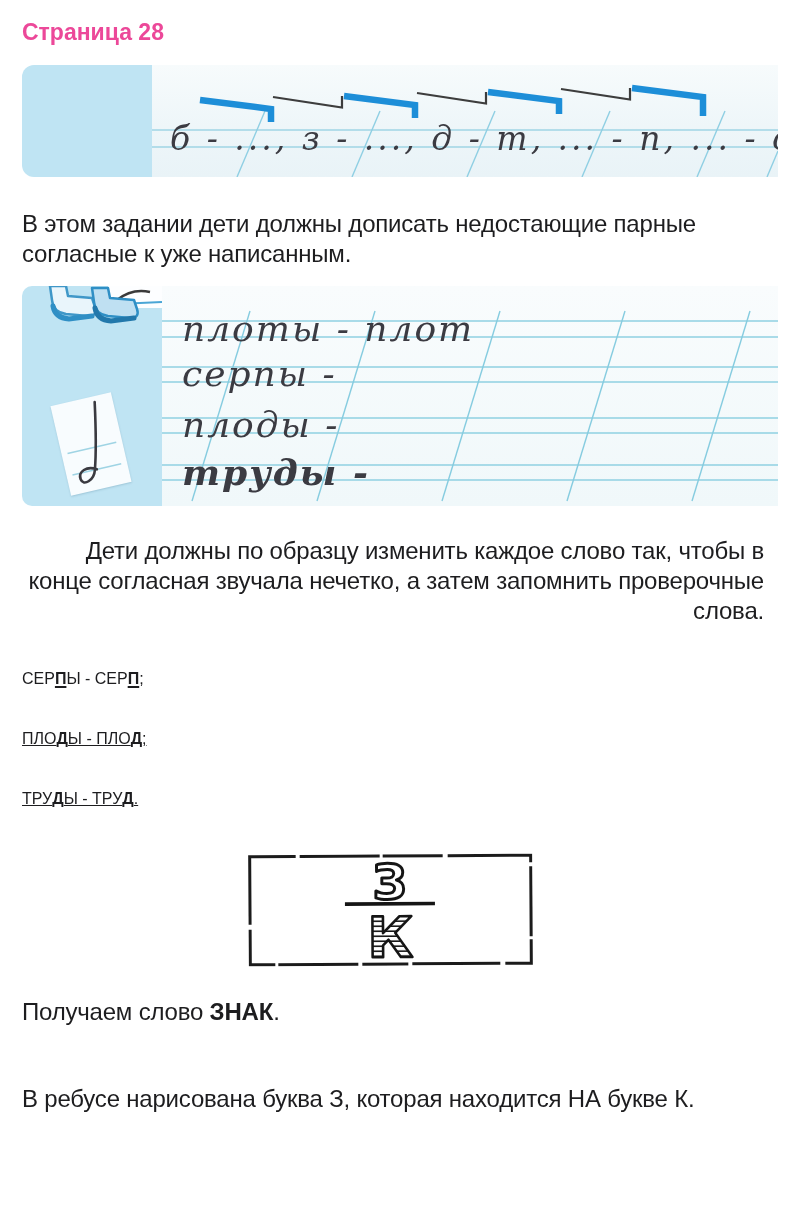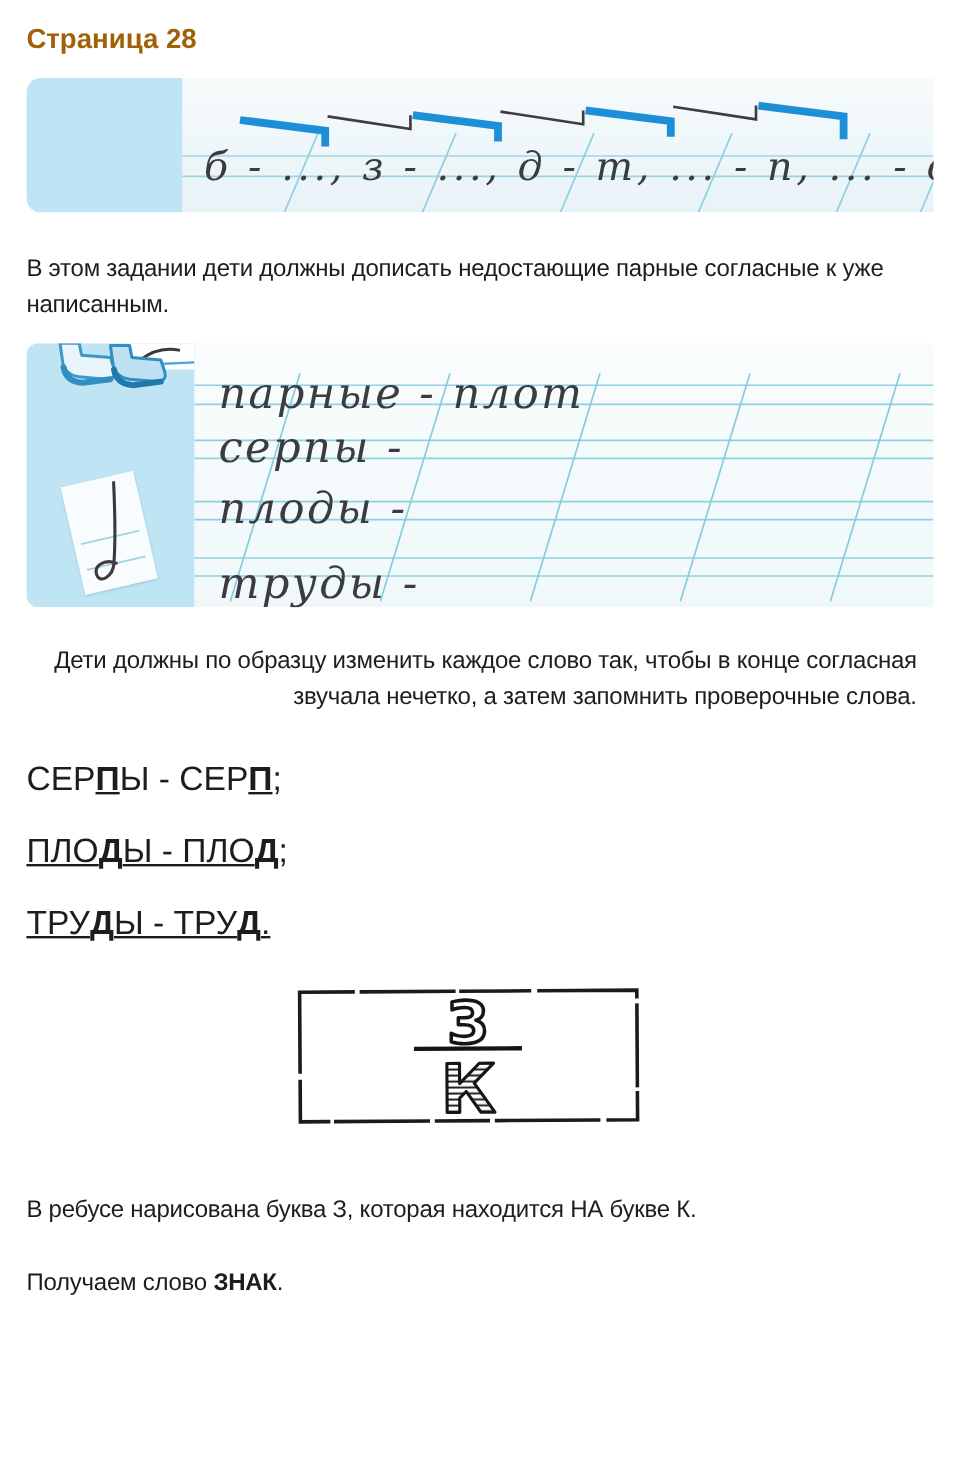--- a/index.html
+++ b/index.html
@@ -1,19 +1,19 @@
 <!DOCTYPE html>
 <html><head>
 <meta charset="utf-8">
 <style>
   html,body{margin:0;padding:0;background:#ffffff;}
   body{width:800px;font-family:"Liberation Sans",sans-serif;color:#1d1d1f;}
   .page{padding:0 22px 20px 22px;width:756px;}
 
-  .page-title{font-size:23px;line-height:27px;font-weight:700;margin:19px 0 0 0;color:#a16207;}
+  .page-title{font-size:23px;line-height:27px;font-weight:700;margin:19px 0 0 0;color:#ec4899;}
 
   
   .strip{position:relative;width:756px;overflow:hidden;}
   .strip1{height:112px;margin-top:19px;}
   .strip2{height:220px;margin-top:17px;}
   .paper{position:absolute;top:0;bottom:0;right:0;background:linear-gradient(180deg,#f7fbfc 0%,#eef6f9 55%,#e9f3f7 100%);}
   .strip1 .paper{left:130px;}
   .strip2 .paper{left:140px;background:linear-gradient(180deg,#f9fcfd,#f0f8fa);}
   .panel{position:absolute;left:0;top:0;bottom:0;background:#bfe4f3;border-radius:12px 0 0 12px;}
   .strip1 .panel{width:130px;}
@@ -21,25 +21,25 @@
   .overlay{position:absolute;left:0;top:0;}
   .hw{position:absolute;font-family:"DejaVu Serif",serif;font-style:italic;color:#3b3b42;white-space:nowrap;}
   .hw1{left:148px;top:54px;font-size:33px;letter-spacing:3px;}
   .hw-row{left:160px;font-size:36px;letter-spacing:2px;}
 
   
   .card{position:absolute;left:38px;top:112px;width:62px;height:92px;background:#f8fcfe;
         transform:rotate(-13deg);box-shadow:0 1px 2px rgba(60,110,140,.25);}
 
   
-  .body-p{font-size:20px;line-height:30px;letter-spacing:-0.2px;margin:0;width:742px;}
+  .body-p{font-size:24px;line-height:30px;letter-spacing:-0.2px;margin:0;width:742px;}
   .p-intro{margin-top:32px;}
   .p-answer{margin-top:36px;font-weight:700;}
   .p-expl{margin-top:30px;text-align:right;}
-  .pair{font-size:28px;line-height:30px;margin:0;}
+  .pair{font-size:16px;line-height:30px;margin:0;}
   .pair-1{margin-top:38px;}
   .pair-2,.pair-3{margin-top:30px;text-decoration:underline;}
   .ku{font-weight:700;text-decoration:underline;text-underline-offset:2px;text-decoration-thickness:2px;}
   .kb{font-weight:700;}
   .p-rebus-h{margin-top:33px;font-weight:700;}
   .p-rebus-expl{margin-top:57px;}
   .p-concl{margin-top:31px;}
   .p-concl b{font-weight:700;}
 
   
@@ -125,24 +125,24 @@
       </g>
       <g stroke="#86cce0" stroke-width="1.4">
         <line x1="170" y1="215" x2="228" y2="25"></line>
         <line x1="295" y1="215" x2="353" y2="25"></line>
         <line x1="420" y1="215" x2="478" y2="25"></line>
         <line x1="545" y1="215" x2="603" y2="25"></line>
         <line x1="670" y1="215" x2="728" y2="25"></line>
       </g>
     </svg>
 
-    <div class="hw hw-row" style="top:22px;">парные - плот</div>
+    <div class="hw hw-row" style="top:22px;">плоты - плот</div>
     <div class="hw hw-row" style="top:118px;">плоды -</div>
     <div class="hw hw-row" style="top:67px;">серпы -</div>
-    <div class="hw hw-row" style="top:180px;">труды -</div>
+    <div class="hw hw-row" style="top:165px;font-weight:bold;">труды -</div>
   </div>
 
   <p class="body-p p-expl">Дети должны по образцу изменить каждое слово так, чтобы в конце согласная звучала нечетко, а затем запомнить проверочные слова.</p>
 
   <p class="pair pair-1"><span>СЕР</span><span class="ku">П</span><span>Ы - СЕР</span><span class="ku">П</span><span>;</span></p>
 
   <p class="pair pair-2"><span>ПЛО</span><span class="kb">Д</span><span>Ы - ПЛО</span><span class="kb">Д</span><span>;</span></p>
 
   <p class="pair pair-3"><span>ТРУ</span><span class="kb">Д</span><span>Ы - ТРУ</span><span class="kb">Д</span><span>.</span></p>
 
@@ -155,17 +155,17 @@
           <line x1="0" y1="2.2" x2="6" y2="2.2" stroke="#151515" stroke-width="1.6"></line>
         </pattern>
       </defs>
       <rect x="2" y="2" width="281" height="108" fill="#ffffff" stroke="#1b1b1b" stroke-width="3" stroke-dasharray="46 4 80 3 60 5 90 4 70 3 50 5 88 4"></rect>
       <text x="142" y="45" text-anchor="middle" font-family="DejaVu Sans, sans-serif" font-size="48" font-weight="bold" fill="#ffffff" stroke="#151515" stroke-width="3" stroke-linejoin="round">З</text>
       <rect x="97" y="48" width="90" height="3.6" fill="#151515"></rect>
       <text x="142" y="103" text-anchor="middle" font-family="DejaVu Sans, sans-serif" font-size="56" font-weight="bold" fill="url(#hstr)" stroke="#151515" stroke-width="2.6" stroke-linejoin="round">К</text>
     </svg>
   </div>
 
+  <p class="body-p p-concl"><span>Получаем слово </span><b>ЗНАК</b><span>.</span></p>
+
   <p class="body-p p-rebus-expl">В ребусе нарисована буква З, которая находится НА букве К.</p>
-
-  <p class="body-p p-concl"><span>Получаем слово </span><b>ЗНАК</b><span>.</span></p>
 
 </div>
 
 </body></html>

